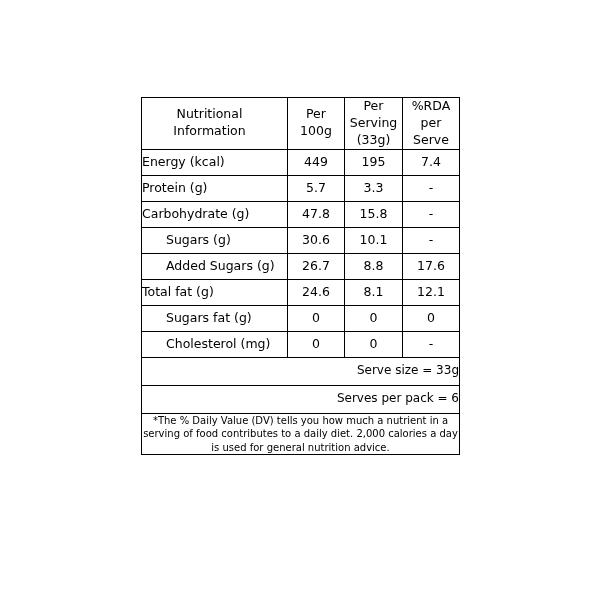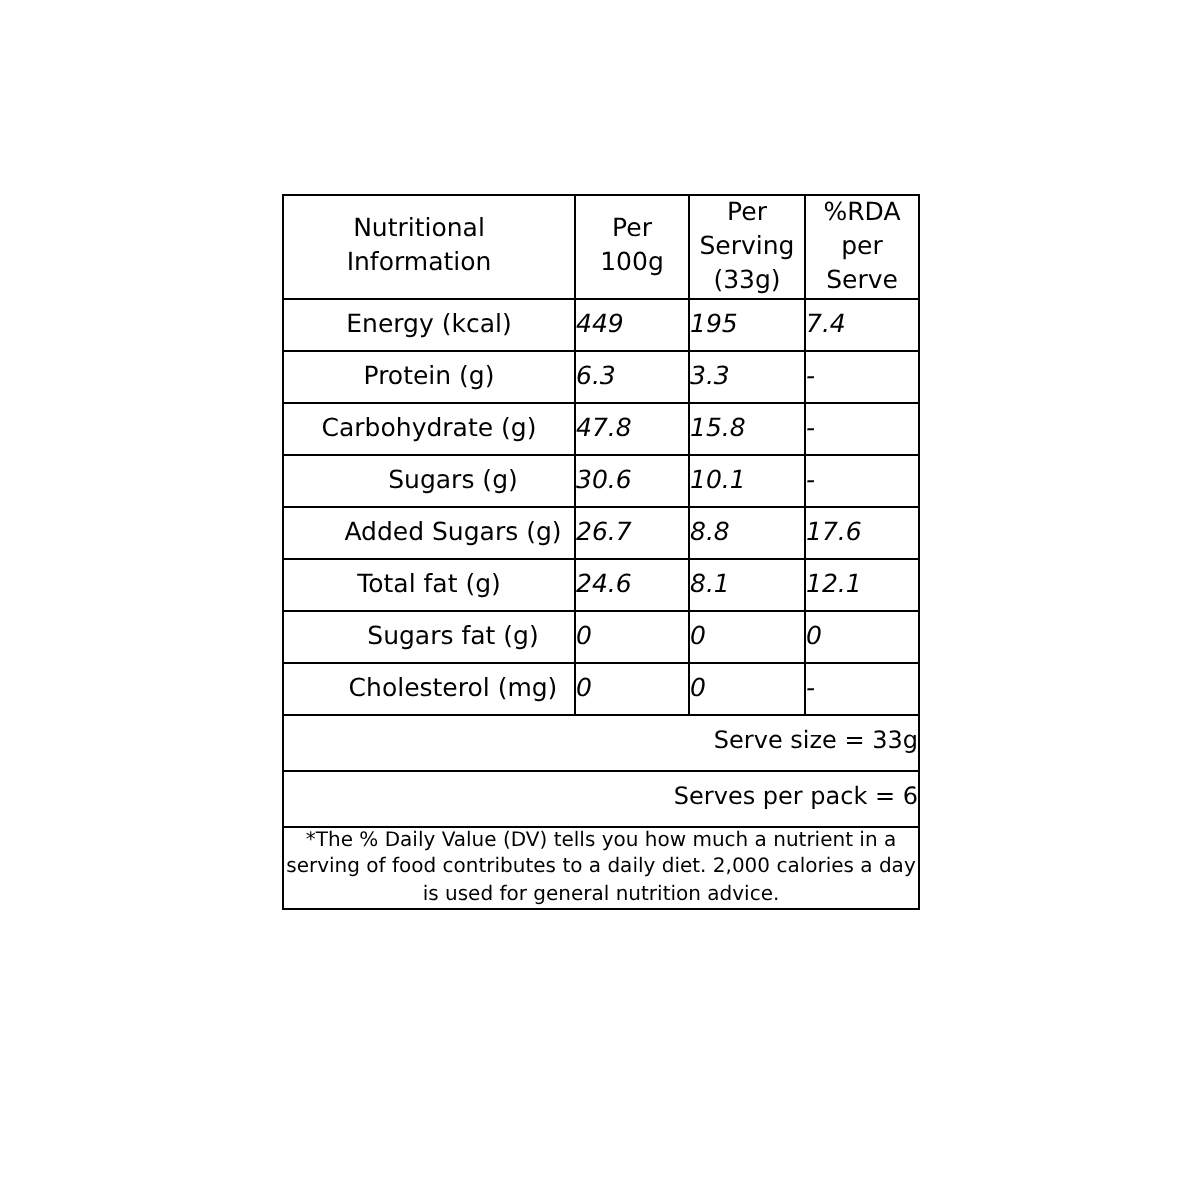--- a/index.html
+++ b/index.html
@@ -49,29 +49,28 @@
   thead th.head-label {
     padding-left: 4px;
     padding-right: 14px;
   }
   tbody td {
     font-size: 12.5px;
     line-height: 1.3;
     height: 25px;
   }
   td.label {
-    text-align: center;
+    text-align: left;
     padding-left: 10px;
   }
   td.label.indent {
     padding-left: 24px;
   }
   td.num {
-    text-align: left;
-    font-style: italic;
+    text-align: center;
   }
   td.full {
     text-align: right;
     padding-left: 10px;
     height: 27px;
     font-size: 12px;
   }
   td.footnote {
     text-align: center;
     padding: 7px 10px 9px 10px;
@@ -115,21 +114,21 @@
     </thead>
     <tbody>
       <tr>
         <td class="label">Energy (kcal)</td>
         <td class="num">449</td>
         <td class="num">195</td>
         <td class="num">7.4</td>
       </tr>
       <tr>
         <td class="label">Protein (g)</td>
-        <td class="num">6.3</td>
+        <td class="num">5.7</td>
         <td class="num">3.3</td>
         <td class="num">-</td>
       </tr>
       <tr>
         <td class="label">Carbohydrate (g)</td>
         <td class="num">47.8</td>
         <td class="num">15.8</td>
         <td class="num">-</td>
       </tr>
       <tr>

